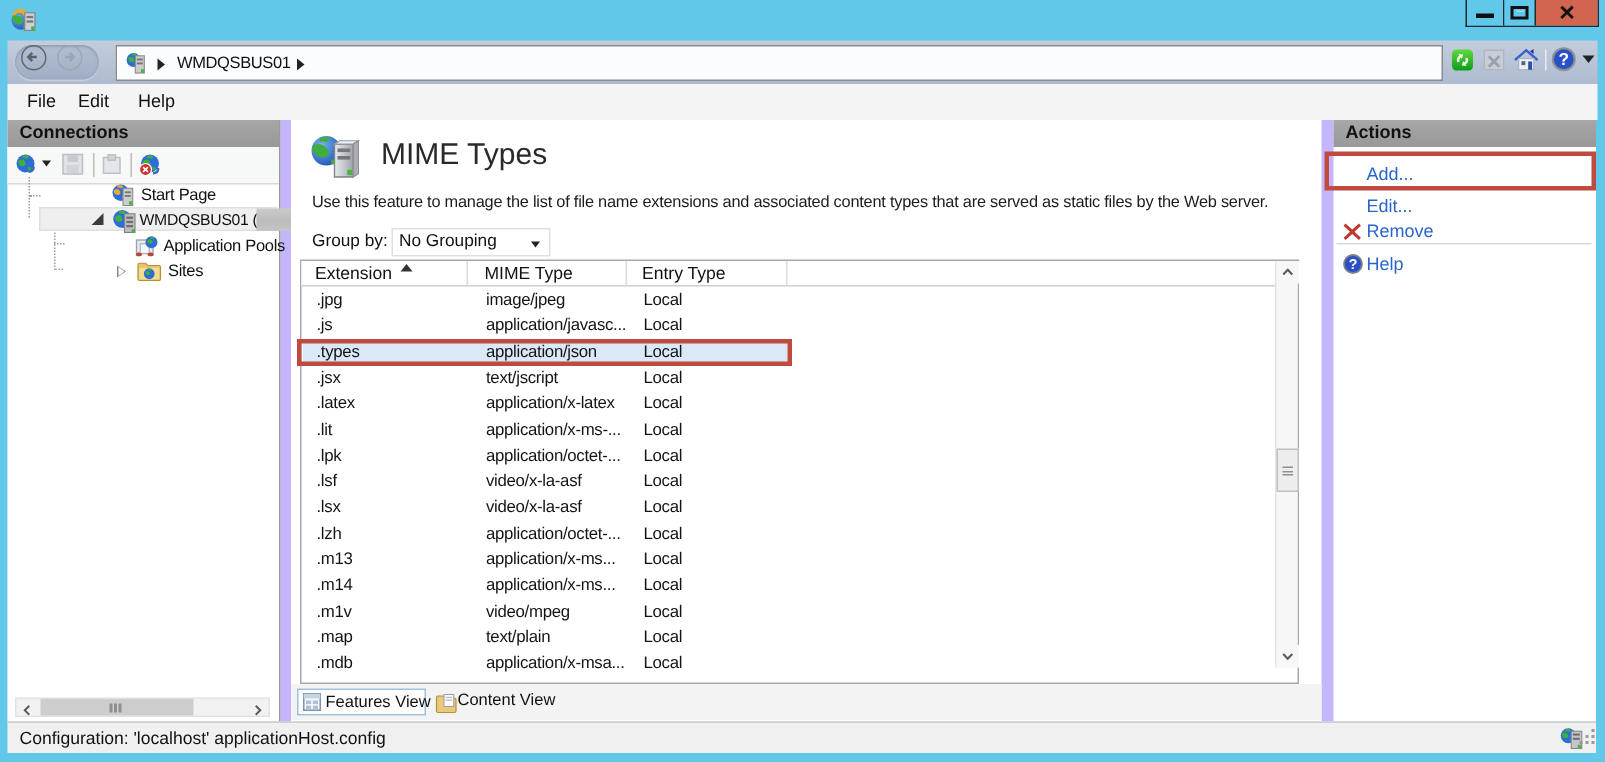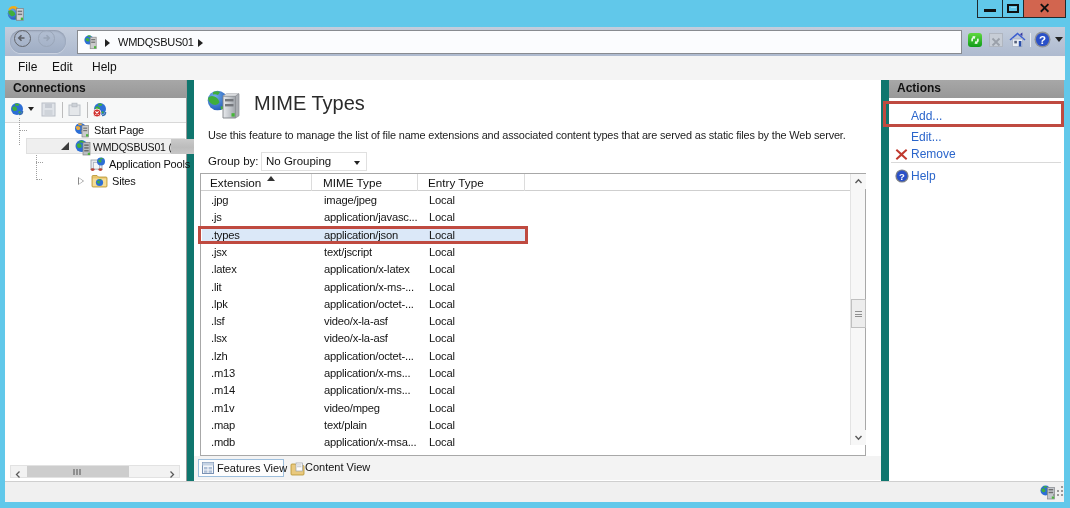--- a/index.html
+++ b/index.html
@@ -19,21 +19,21 @@
 #pill { left:5px; top:3px; width:56px; height:23px; background:linear-gradient(#b3bfd2,#9fadc4); border-radius:12px; box-shadow:0 1px 1px rgba(255,255,255,.35), inset 0 1px 2px rgba(90,100,120,.45); }
 .navcirc { position:absolute; top:3px; width:17px; height:17px; border-radius:50%; border:1.4px solid #6d6f75; }
 #addrfield { left:72px; top:2.5px; width:885px; height:24px; background:#fbfcfe; border:1px solid #888b90; }
 .crumb-arrow { width:0; height:0; border-left:5px solid #222; border-top:4px solid transparent; border-bottom:4px solid transparent; position:absolute; }
 
 
 #menu { left:5px; top:56px; width:1060px; height:24px; background:#f4f4f4; font-size:12px; color:#111; }
 #menu span { position:absolute; top:4px; }
 
 
-#mainarea { left:5px; top:80px; width:998px; height:401px; background:#0f766e; }
+#mainarea { left:5px; top:80px; width:998px; height:401px; background:#c4b5fd; }
 .panel { position:absolute; background:#fff; }
 .phead { position:absolute; left:0; top:0; right:0; height:18px; background:linear-gradient(#a7a7a7,#989898); color:#111; font-weight:bold; font-size:12px; line-height:17px; padding-left:8px; }
 
 
 #leftp { left:0; top:0; width:182px; height:401px; border-right:1px solid #9a9a9a; }
 #ltools { position:absolute; left:0; top:18px; width:181px; height:25px; background:#f7f8f8; border-bottom:1px solid #d8d8d8; }
 .tsep { position:absolute; top:4px; width:1px; height:16px; background:#bcbcbc; }
 #tree { position:absolute; left:0; top:42px; width:181px; bottom:0; font-size:11px; letter-spacing:-0.2px; color:#111; }
 .trow { position:absolute; left:0; height:17px; line-height:16px; white-space:nowrap;margin-left:46px; }
 .dotv { position:absolute; border-left:1px dotted #9f9f9f; width:0; }
@@ -453,20 +453,21 @@
         <text x="7" y="10.6" text-anchor="middle" font-family="Liberation Sans" font-size="9.5" font-weight="bold" fill="#fff">?</text>
       </svg>
       <div class="alink" style="top:89px; left:22px;">Help</div>
     </div>
   </div>
 
   <div class="redbox" style="left:883px; top:101px; width:181px; height:26px;"></div>
   <div class="redbox" style="left:198px; top:226px; width:330px; height:18px;"></div>
 
   <div class="abs" id="status">
+    <span style="position:absolute;left:8px;top:4px;">Configuration: 'localhost' applicationHost.config</span>
     <svg width="16" height="15" viewBox="0 0 16 15" style="position:absolute;left:1035px;top:3px;">
       <circle cx="5.5" cy="5.5" r="5" fill="#2c6ed6"></circle>
       <path d="M1.3 4.2 Q2.8 2.6 4.6 3.8 Q5.8 4.9 5.3 6.5 Q3.7 7.7 2.2 6.7 Q1.2 5.5 1.3 4.2Z" fill="#3fae3c"></path>
         <path d="M3.6 1.2 Q5.6 .6 7.2 1.6 L6.2 3 Q4.8 2.4 3.6 2.6Z" fill="#3fae3c"></path>
         <path d="M6.8 7.6 Q8.2 7.2 8.9 8.3 Q8 9.5 6.9 9.1Z" fill="#3fae3c"></path>
       <rect x="7.5" y="2.5" width="7" height="11.5" fill="#c3c7cc" stroke="#84878c" stroke-width="0.7"></rect>
       <rect x="8.6" y="4" width="4.6" height="1.4" fill="#6e6e6e"></rect>
       <rect x="8.6" y="6.8" width="4.6" height="1.4" fill="#6e6e6e"></rect>
       <rect x="11.8" y="11.5" width="2.4" height="2.2" fill="#4db33e"></rect>
     </svg>

